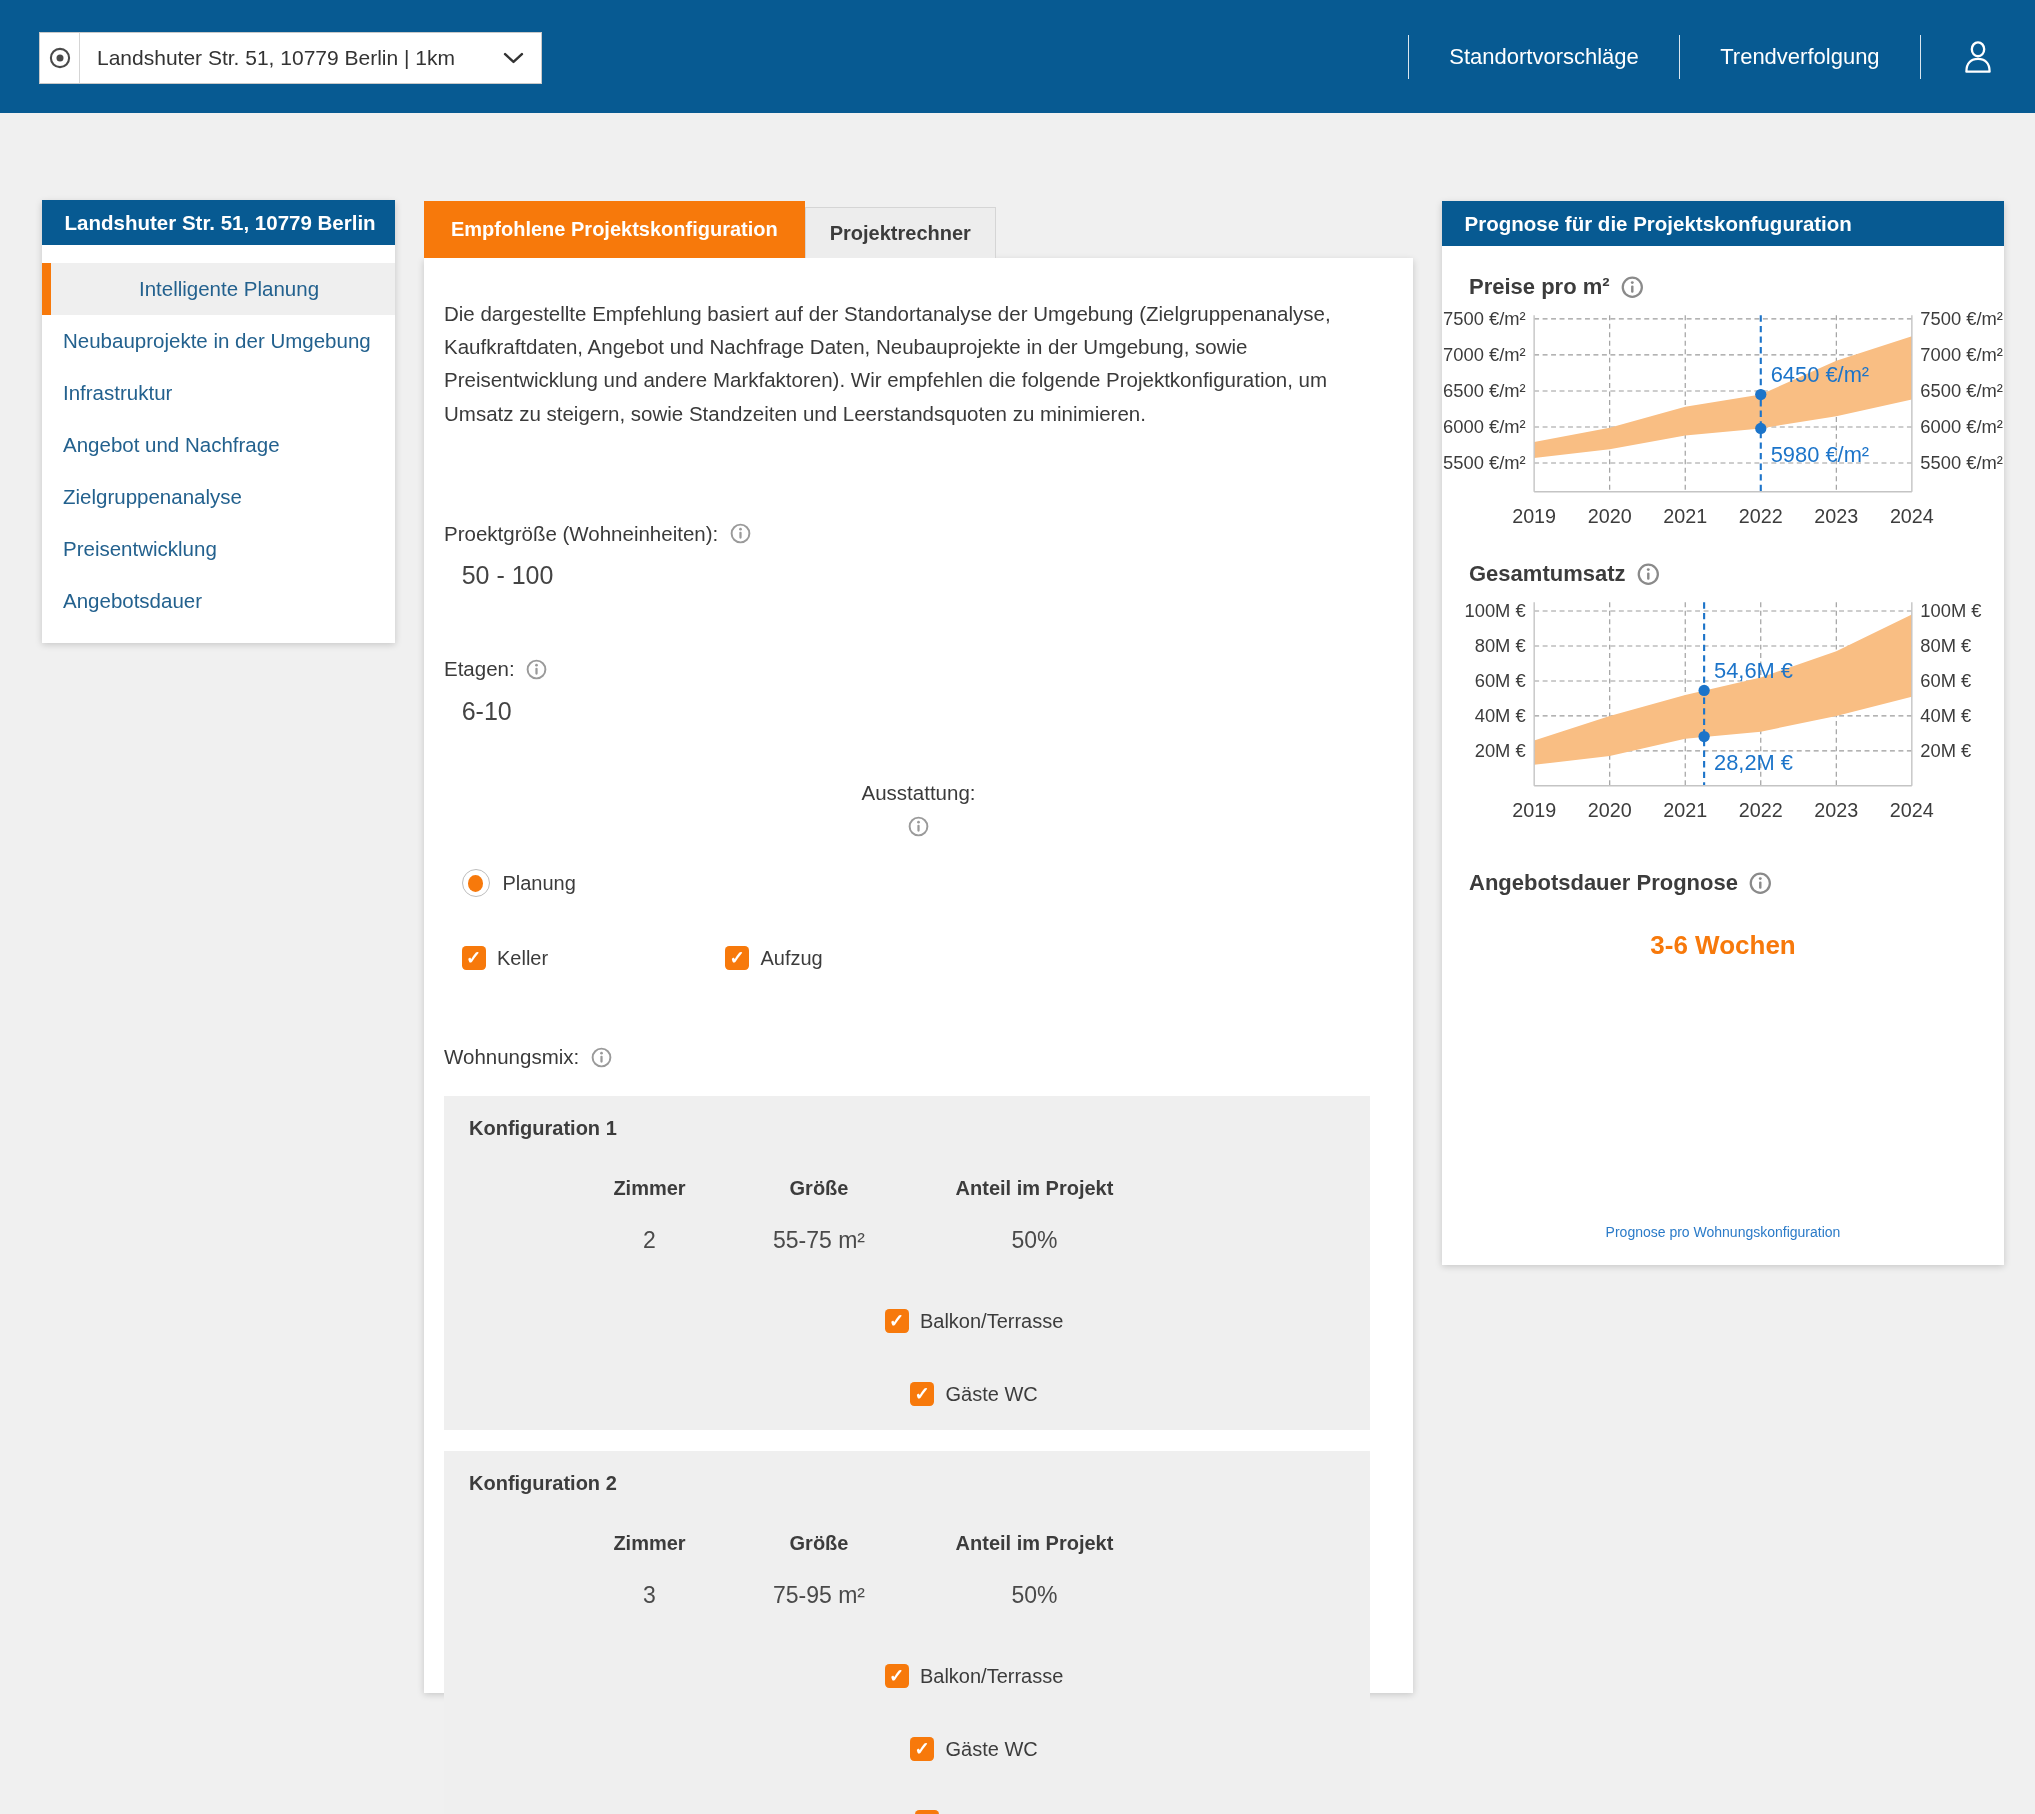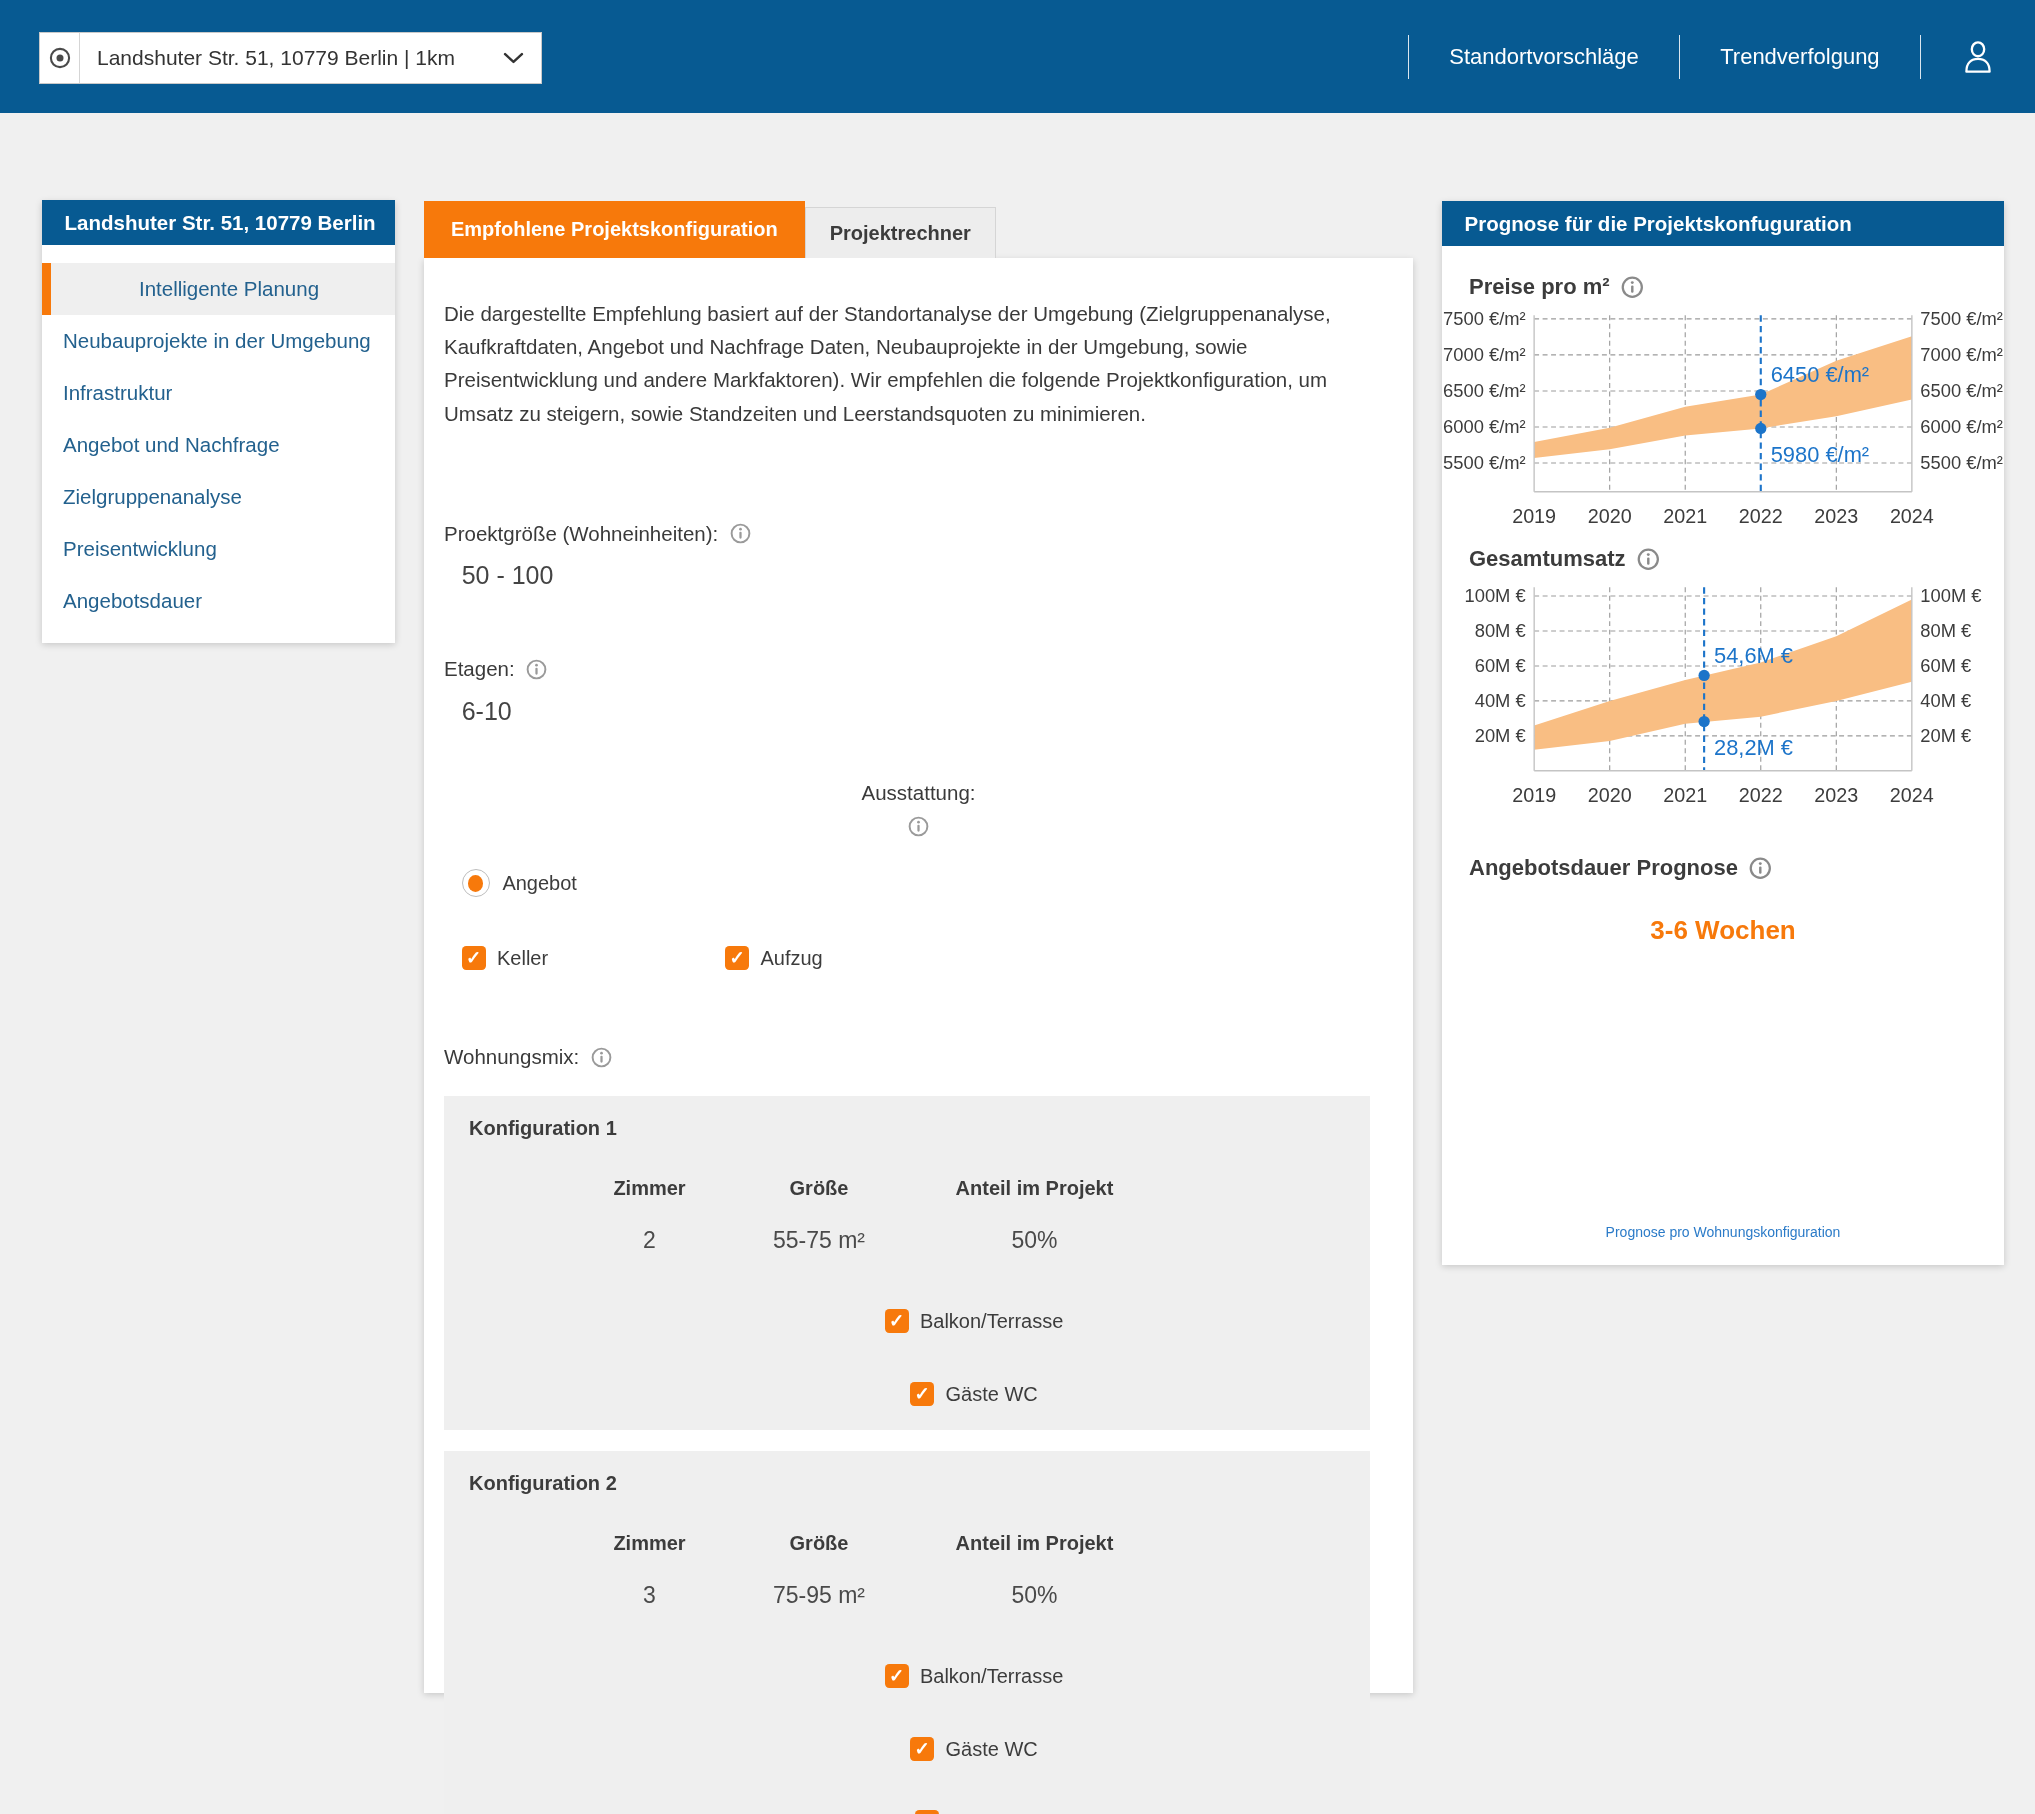--- a/index.html
+++ b/index.html
@@ -99,21 +99,21 @@
   .mix-grid .c3 { width:233px; text-align:center; }
   .mix-head { font-weight:bold; font-size:20px; color:#3C3C3C; }
   .mix-vals { margin-top:27px; font-size:23px; color:#4A4A4A; }
   .mix-checks { margin-top:55px; margin-left:134px; gap:49px;flex-direction:column; }
   
   .right-card {
     position:absolute; left:1442px; top:201px; width:562px; height:1064px; background:#FFFFFF;
   }
   .chart-title { display:flex; align-items:center; gap:11.3px; font-size:22px; font-weight:bold;
     color:#3C3C3C; margin:28px 0 4.2px 27px; }
-  .ct-2 { margin-top:7px; }
+  .ct-2 { margin-top:22px; }
   .ct-3 { margin-top:37px; }
   .orange-value { margin-top:34px; text-align:center; font-size:26px; color:#F7790B; font-weight:bold; }
   .prog-link { position:absolute; left:0; bottom:25.4px; width:100%; text-align:center;
     font-size:14px; color:#2B7BC8; cursor:pointer; }
   svg text.tick  { font-family:"Liberation Sans",sans-serif; font-size:26px; fill:#3C3C3C; }
   svg text.xtick { font-family:"Liberation Sans",sans-serif; font-size:28px; fill:#3C3C3C; }
   svg text.ann   { font-family:"Liberation Sans",sans-serif; font-size:31px; fill:#1C74C9; }
 </style>
 </head>
 <body>
@@ -207,21 +207,21 @@
       <svg width="21" height="21" viewBox="0 0 26 26">
         <circle cx="13" cy="13" r="11" fill="none" stroke="#9A9A9A" stroke-width="2.4"></circle>
         <circle cx="13" cy="7.6" r="1.7" fill="#9A9A9A"></circle>
         <rect x="11.6" y="10.8" width="2.8" height="8.6" rx="1.3" fill="#9A9A9A"></rect>
       </svg>
     </div>
     <div class="radio-row">
       <span class="radio">
           <span class="dot"></span>
         </span>
-      <span>Angebot</span>
+      <span>Planung</span>
     </div>
     <div class="check-row ausstattung-checks">
       <div class="check-item">
         <span class="checkbox"></span>
         <span>Keller</span>
       </div>
       <div class="check-item">
         <span class="checkbox"></span>
         <span>Aufzug</span>
       </div>

